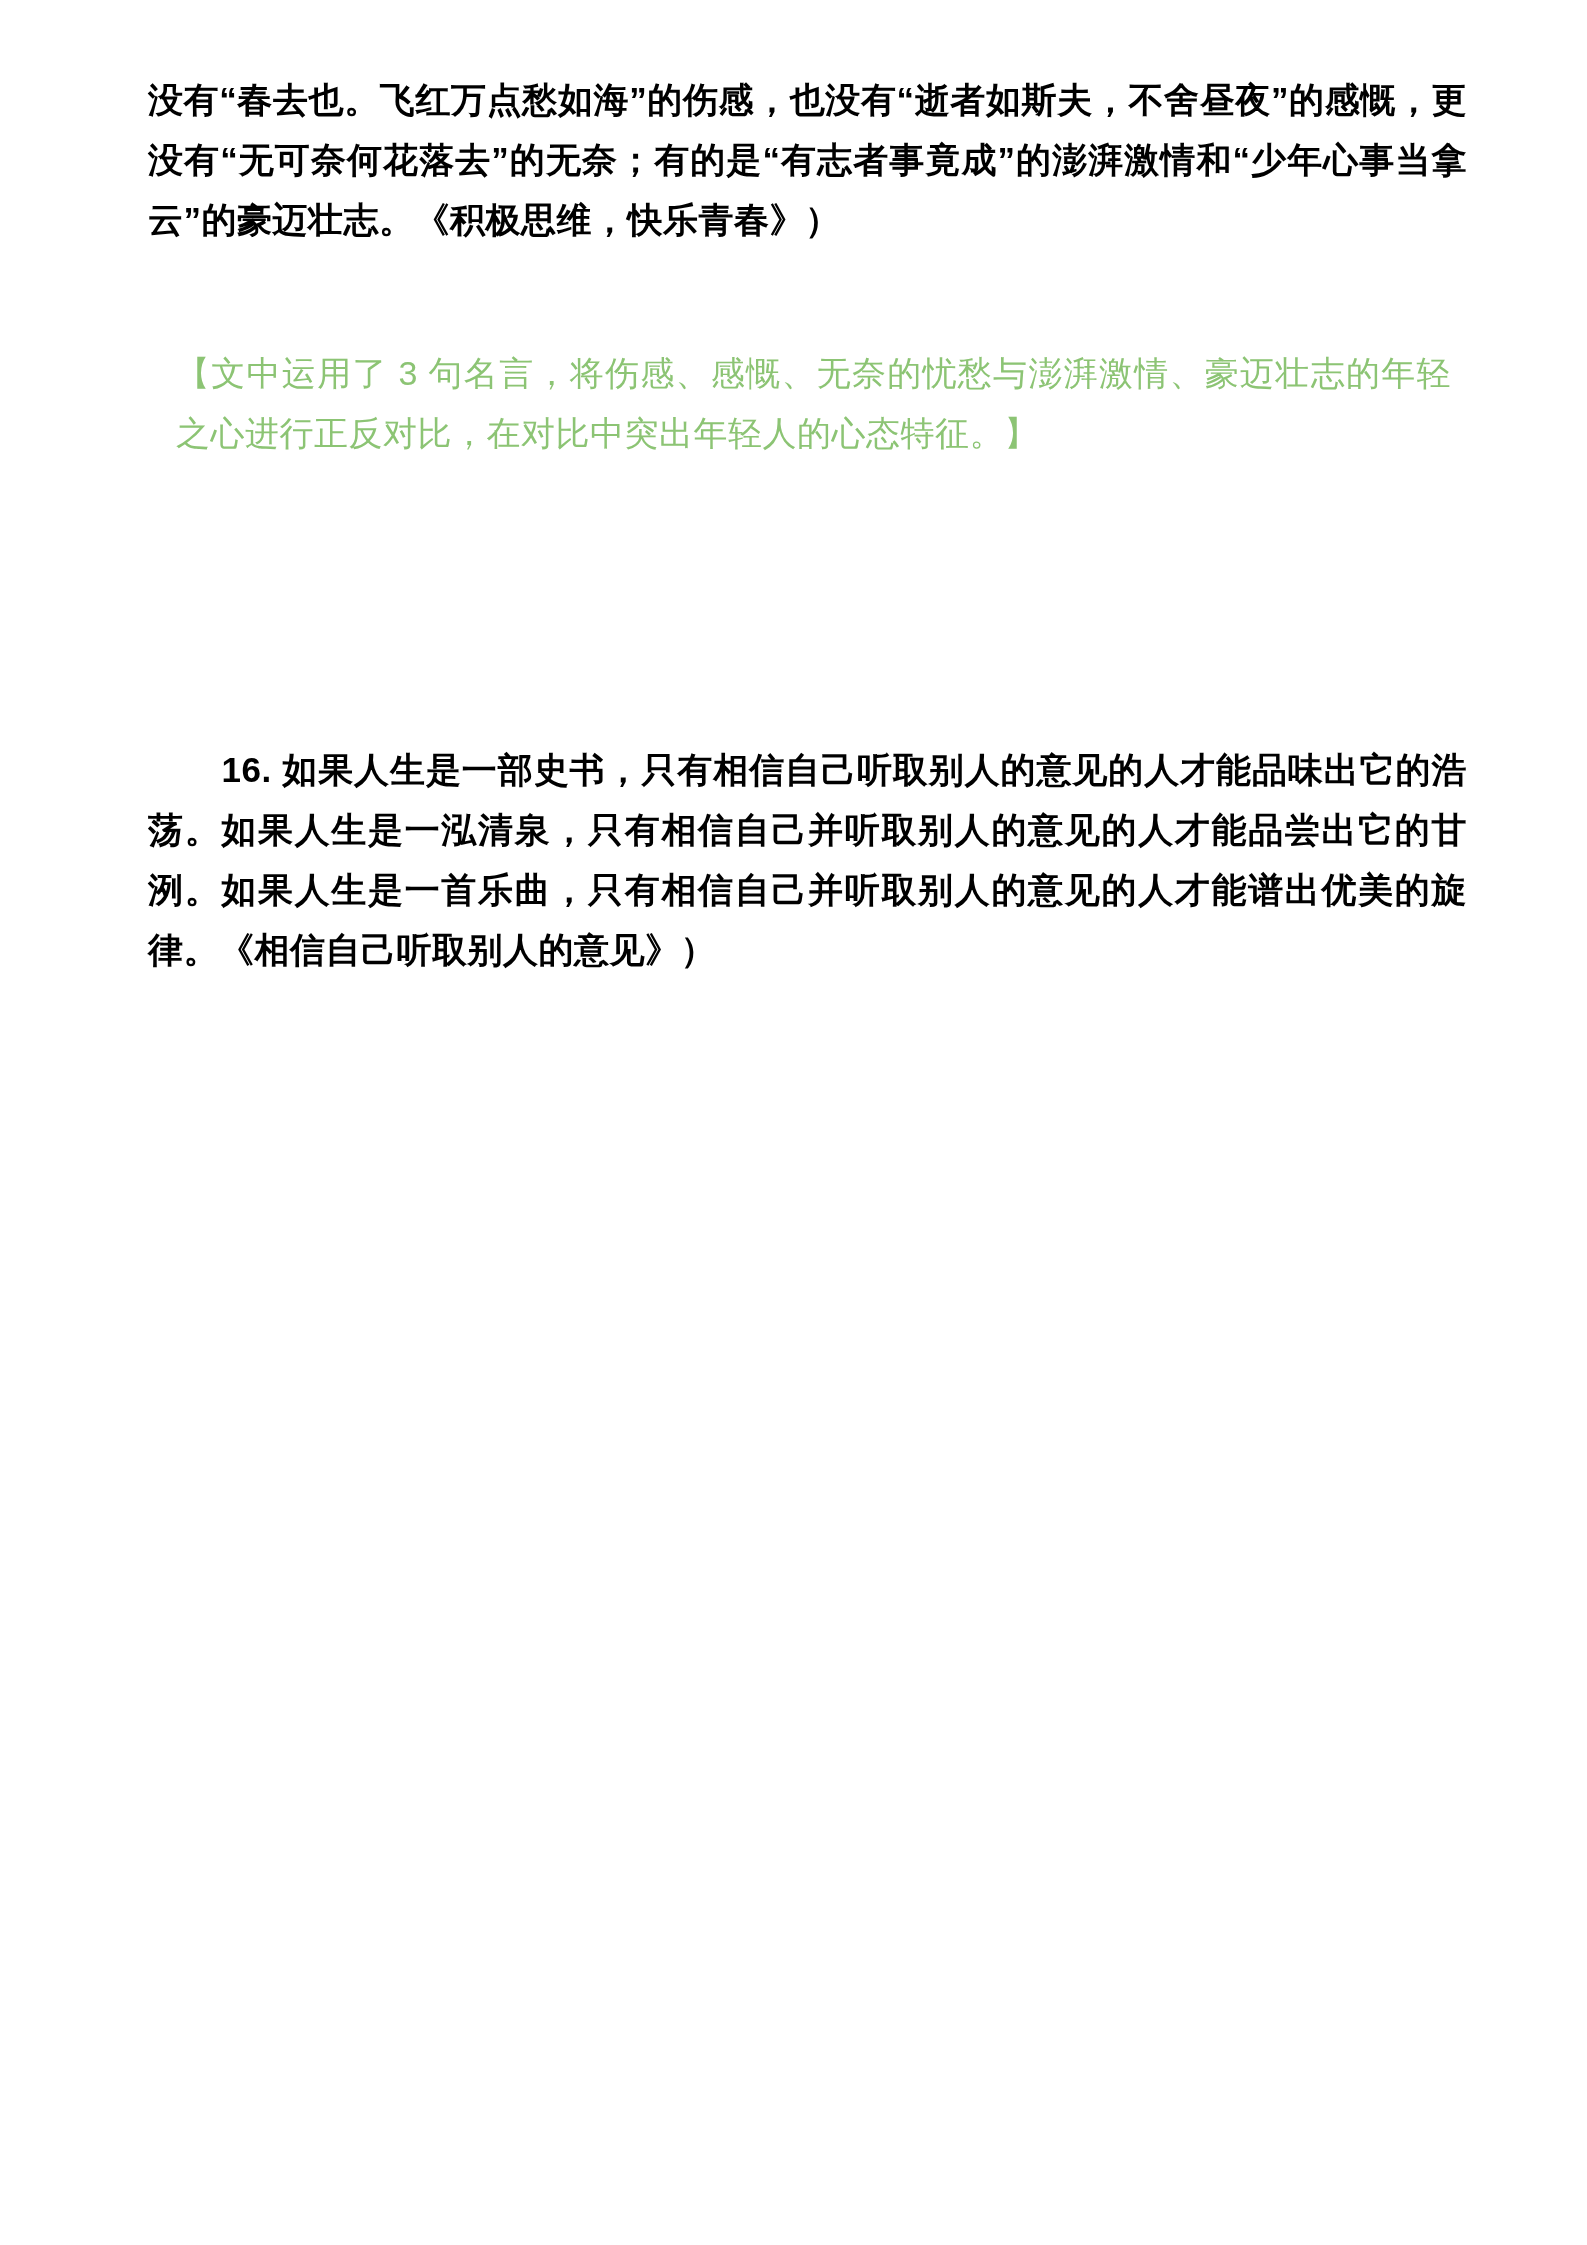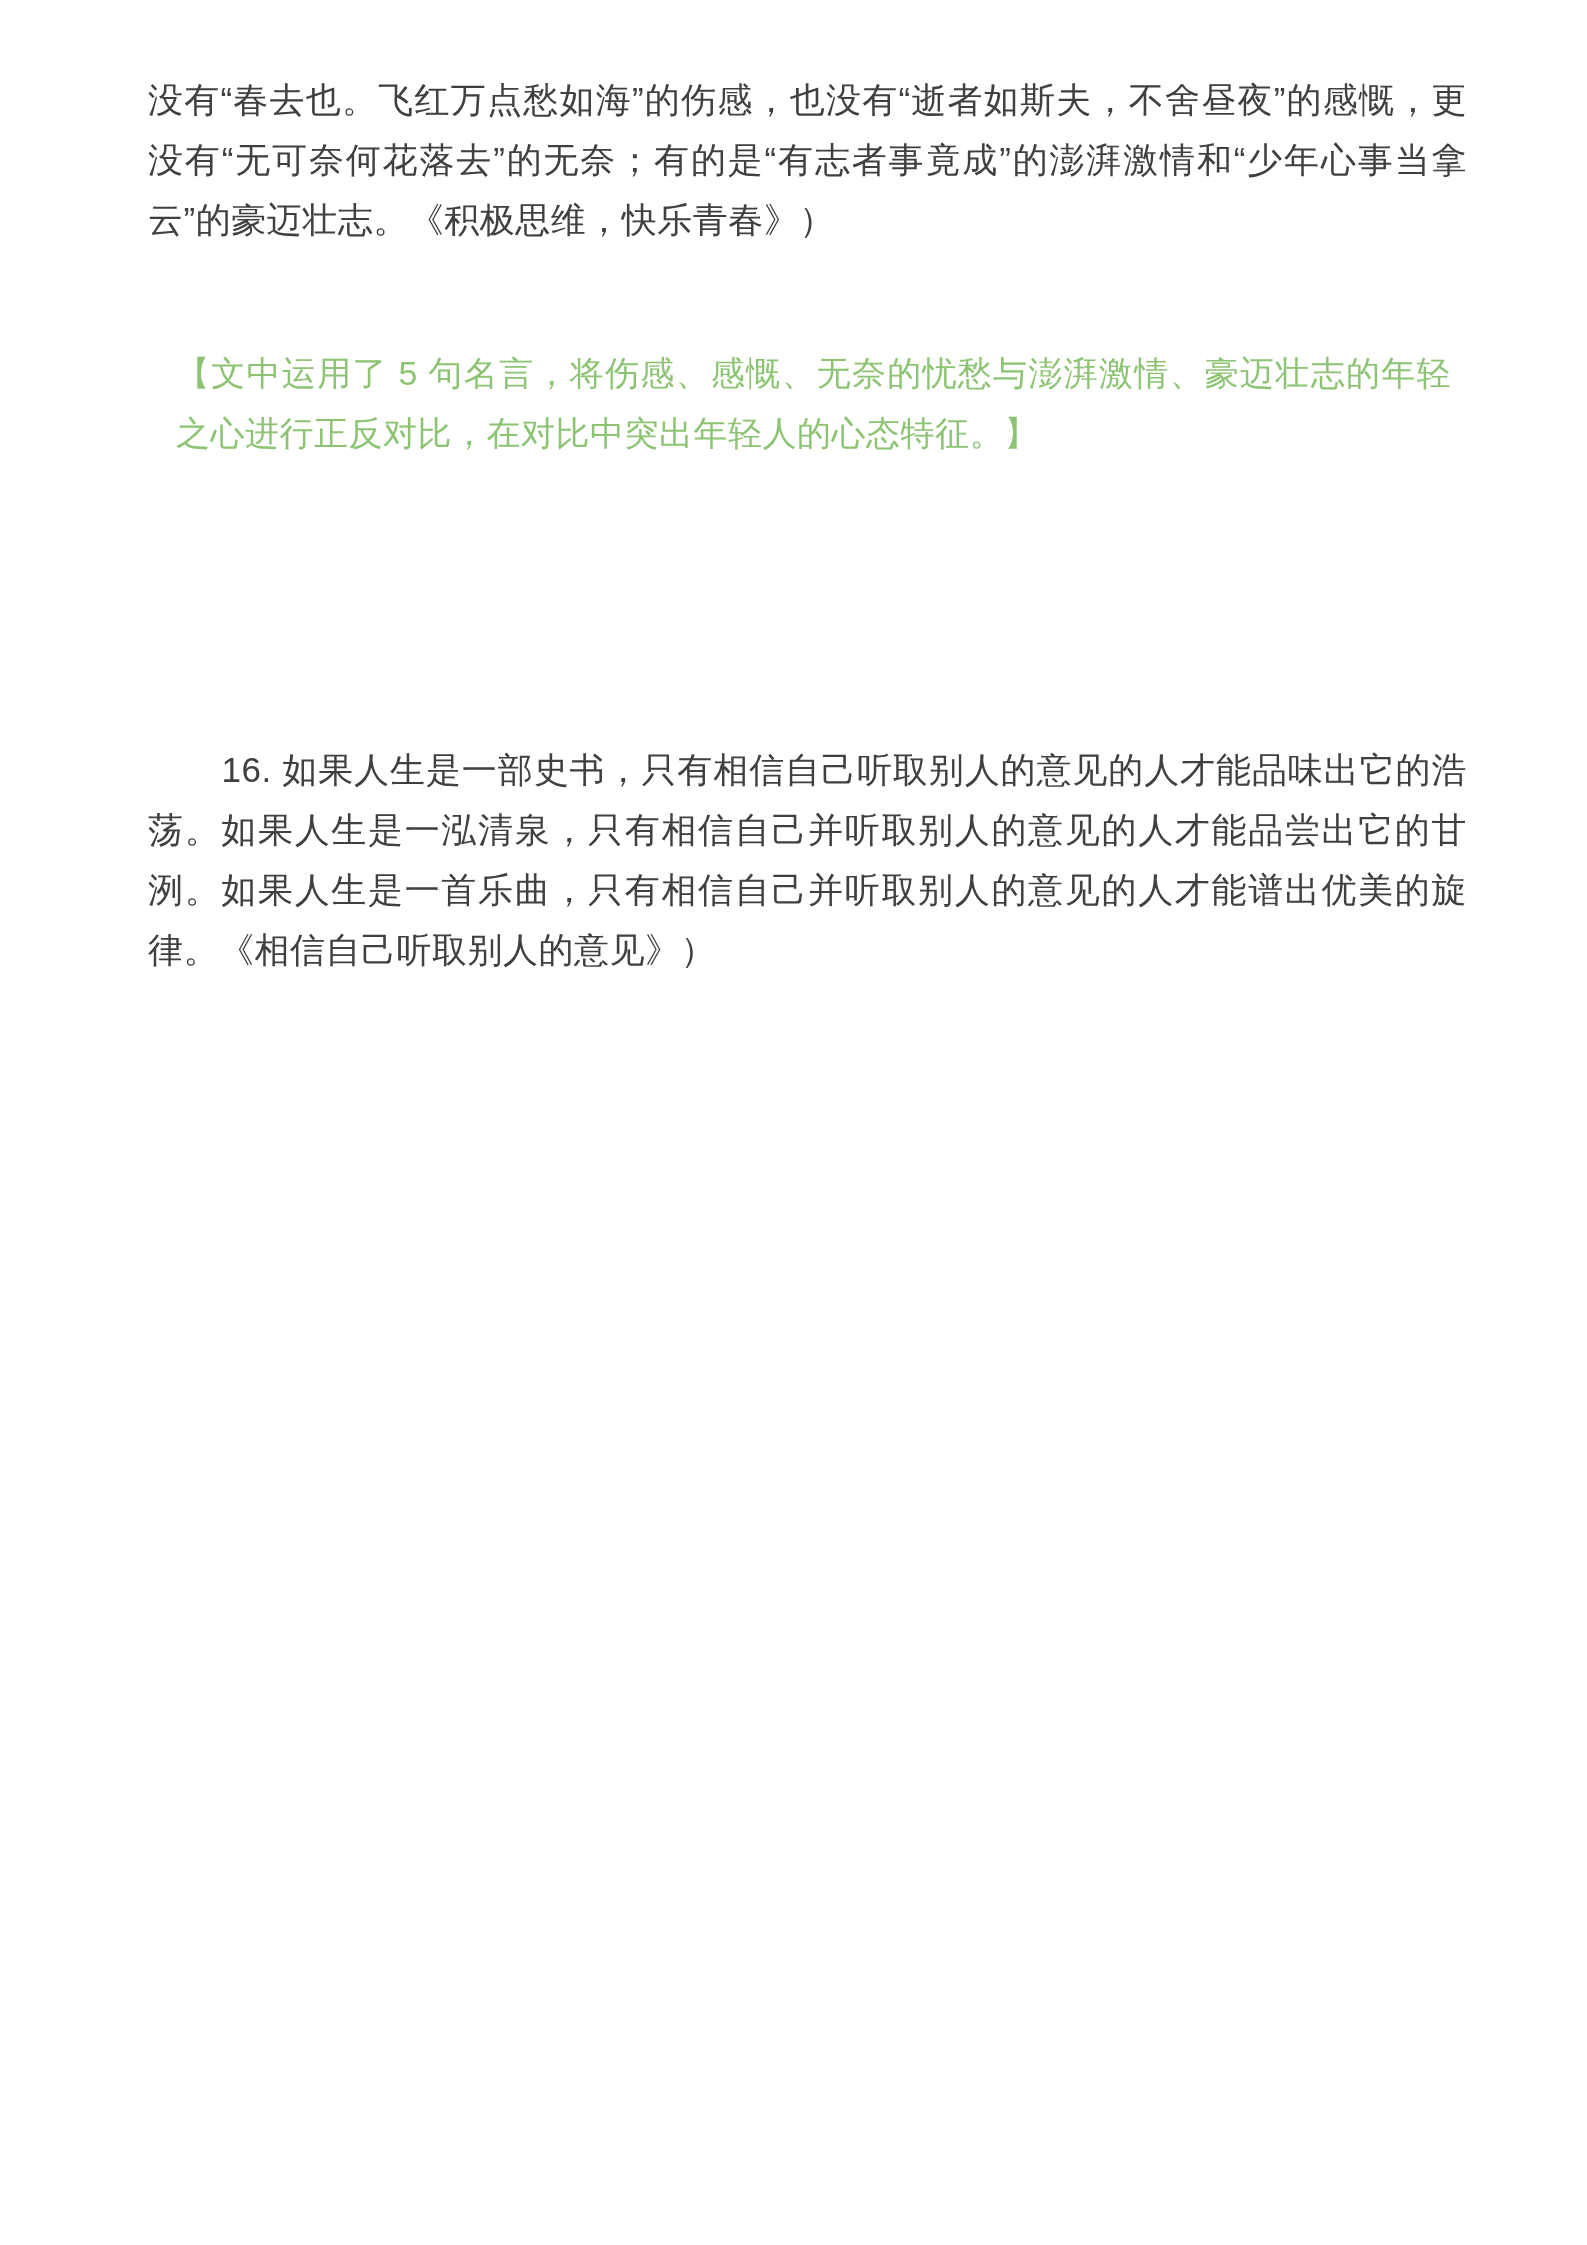--- a/index.html
+++ b/index.html
@@ -22,22 +22,22 @@
     padding: 70px 120px 0 148px;
     background: #ffffff;
   }
   .para {
     font-size: 35px;
     line-height: 1.72;
     letter-spacing: 0.5px;
     text-align: justify;
     text-justify: inter-character;
     margin: 0 0 0 0;
-    color: #404040;
-    font-weight: 400;
+    color: #000000;
+    font-weight: 700;
   }
   .para.indent {
     text-indent: 2.1em;
   }
   .note {
     font-size: 34px;
     line-height: 1.78;
     letter-spacing: 0.5px;
     text-align: justify;
     text-justify: inter-character;
@@ -50,21 +50,21 @@
 </style>
 </head>
 <body>
 
 <div class="page">
 
   <p class="para">没有“春去也。飞红万点愁如海”的伤感，也没有“逝者如斯夫，不舍昼夜”的感慨，更没有“无可奈何花落去”的无奈；有的是“有志者事竟成”的澎湃激情和“少年心事当拿云”的豪迈壮志。《积极思维，快乐青春》）</p>
 
   <div class="gap-lg"></div>
 
-  <p class="note">【文中运用了 5 句名言，将伤感、感慨、无奈的忧愁与澎湃激情、豪迈壮志的年轻之心进行正反对比，在对比中突出年轻人的心态特征。】</p>
+  <p class="note">【文中运用了 3 句名言，将伤感、感慨、无奈的忧愁与澎湃激情、豪迈壮志的年轻之心进行正反对比，在对比中突出年轻人的心态特征。】</p>
 
   <div class="gap-lg"></div>
 
 
   <div class="gap-lg"></div>
 
 
   <div class="gap-lg"></div>
 
   <p class="para indent">16. 如果人生是一部史书，只有相信自己听取别人的意见的人才能品味出它的浩荡。如果人生是一泓清泉，只有相信自己并听取别人的意见的人才能品尝出它的甘洌。如果人生是一首乐曲，只有相信自己并听取别人的意见的人才能谱出优美的旋律。《相信自己听取别人的意见》）</p>

